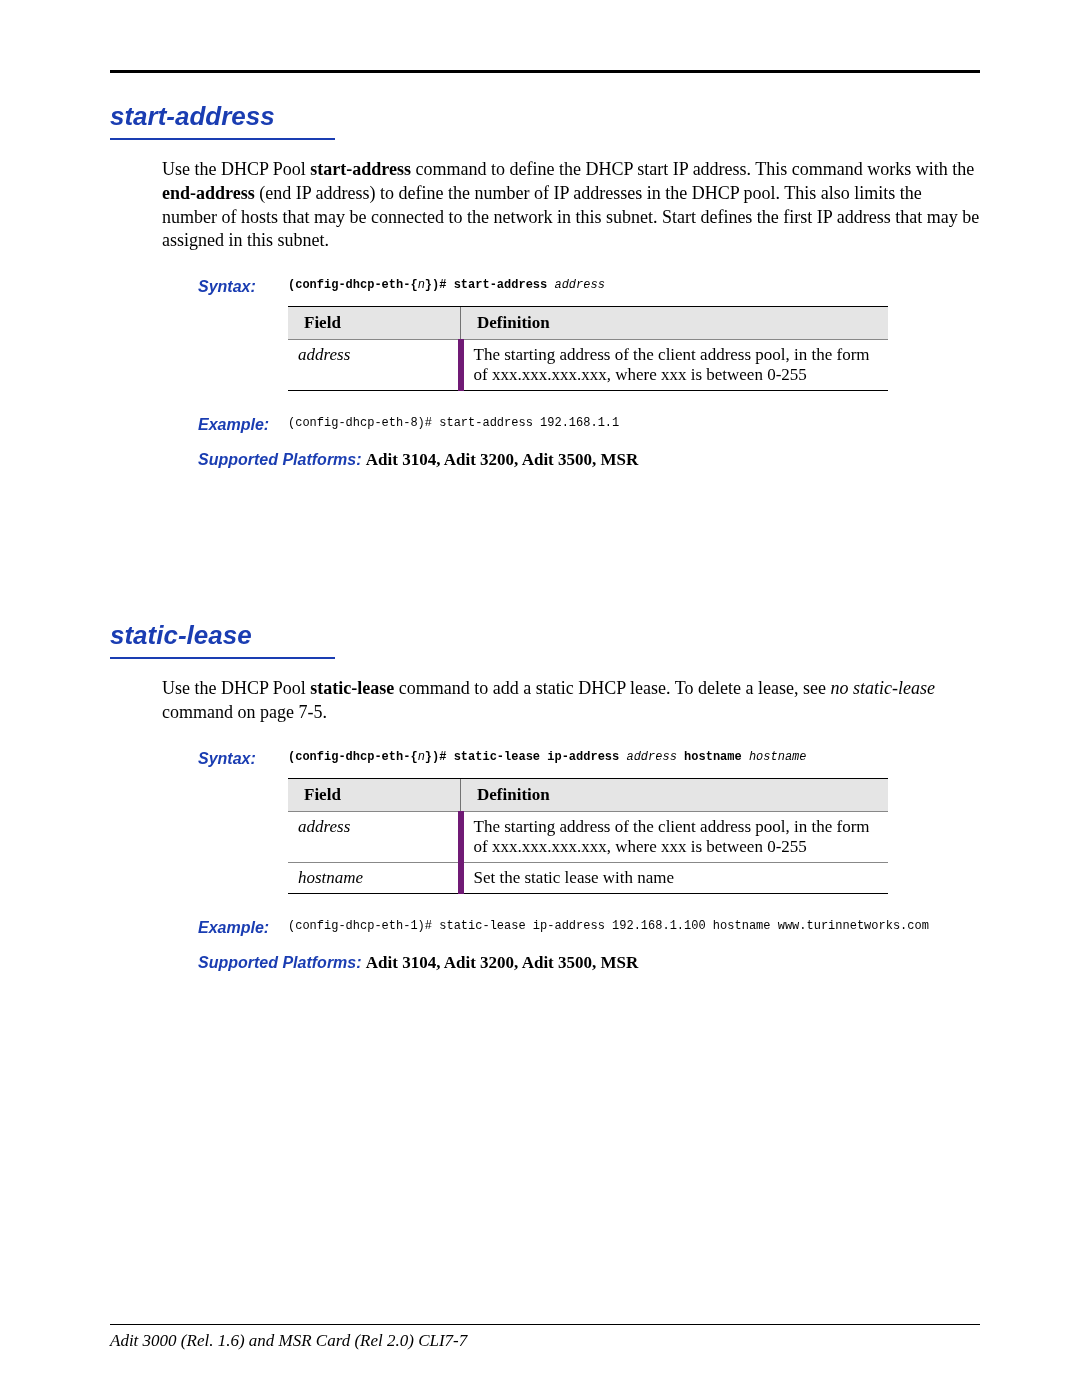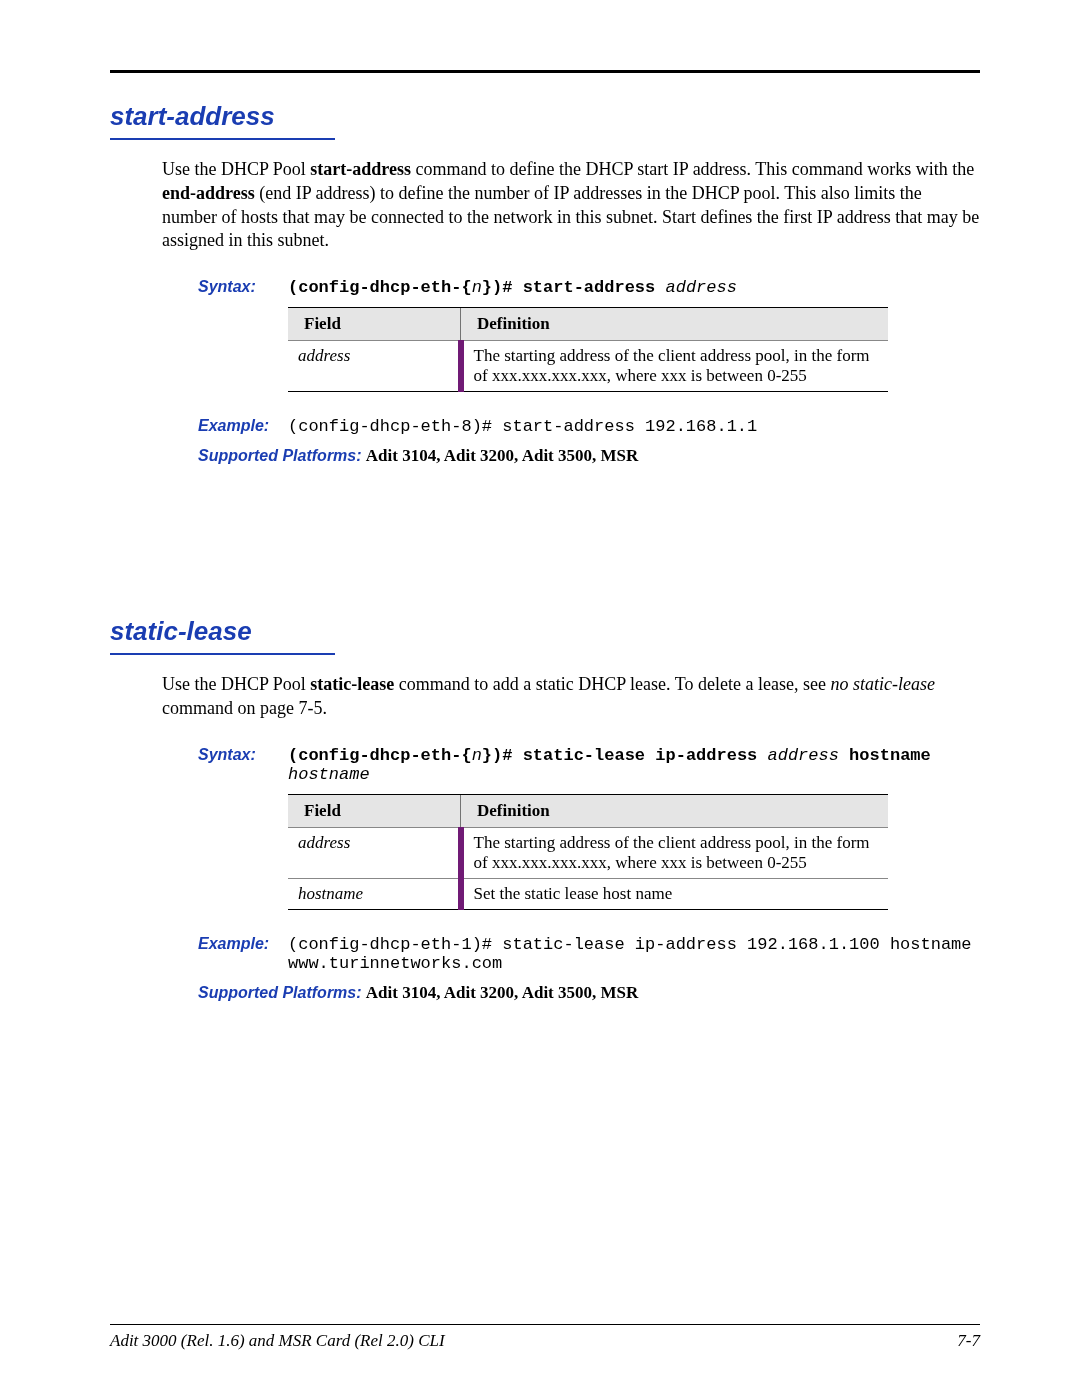--- a/index.html
+++ b/index.html
@@ -58,26 +58,26 @@
     font-weight: bold;
     font-style: italic;
     font-family: Arial, Helvetica, sans-serif;
     font-size: 16px;
     flex: 0 0 90px;
   }
   .entry-value {
     font-size: 17px;
     flex: 1;
   }
-  .mono { font-family: "Courier New", Courier, monospace; font-size: 17px; }
+  .mono { font-family: "Courier New", Courier, monospace; font-size: 12px; }
   .mono .b { font-weight: bold; }
   .mono .i { font-style: italic; }
   .platforms-line {
     margin-left: 88px;
-    margin-top: 10px;
+    margin-top: 16px;
     font-size: 17px;
   }
   .platforms-label {
     color: #1a3db2;
     font-weight: bold;
     font-style: italic;
     font-family: Arial, Helvetica, sans-serif;
     font-size: 16px;
   }
   .ftable {
@@ -105,21 +105,21 @@
   .ftable .fi { font-style: italic; }
   .section-gap { height: 150px; }
   .footer {
     position: absolute;
     bottom: 46px;
     left: 110px;
     right: 100px;
     border-top: 1px solid #000;
     padding-top: 6px;
     display: flex;
-    justify-content: space-between;
+    justify-content: flex-start;
     font-style: italic;
     font-size: 17px;
   }
 </style>
 </head>
 <body>
 
 <div class="page">
   <div class="top-rule"></div>
 
@@ -185,21 +185,21 @@
         <th>Definition</th>
       </tr>
     </thead>
     <tbody>
       <tr>
         <td class="fi">address</td>
         <td>The starting address of the client address pool, in the form of xxx.xxx.xxx.xxx, where xxx is between 0-255</td>
       </tr>
       <tr>
         <td class="fi">hostname</td>
-        <td>Set the static lease host name</td>
+        <td>Set the static lease with name</td>
       </tr>
     </tbody>
   </table>
 
   <div class="entry">
     <div class="entry-label">Example:</div>
     <div class="entry-value mono b">(config-dhcp-eth-1)# static-lease ip-address 192.168.1.100 hostname www.turinnetworks.com</div>
   </div>
 
   <div class="platforms-line">

